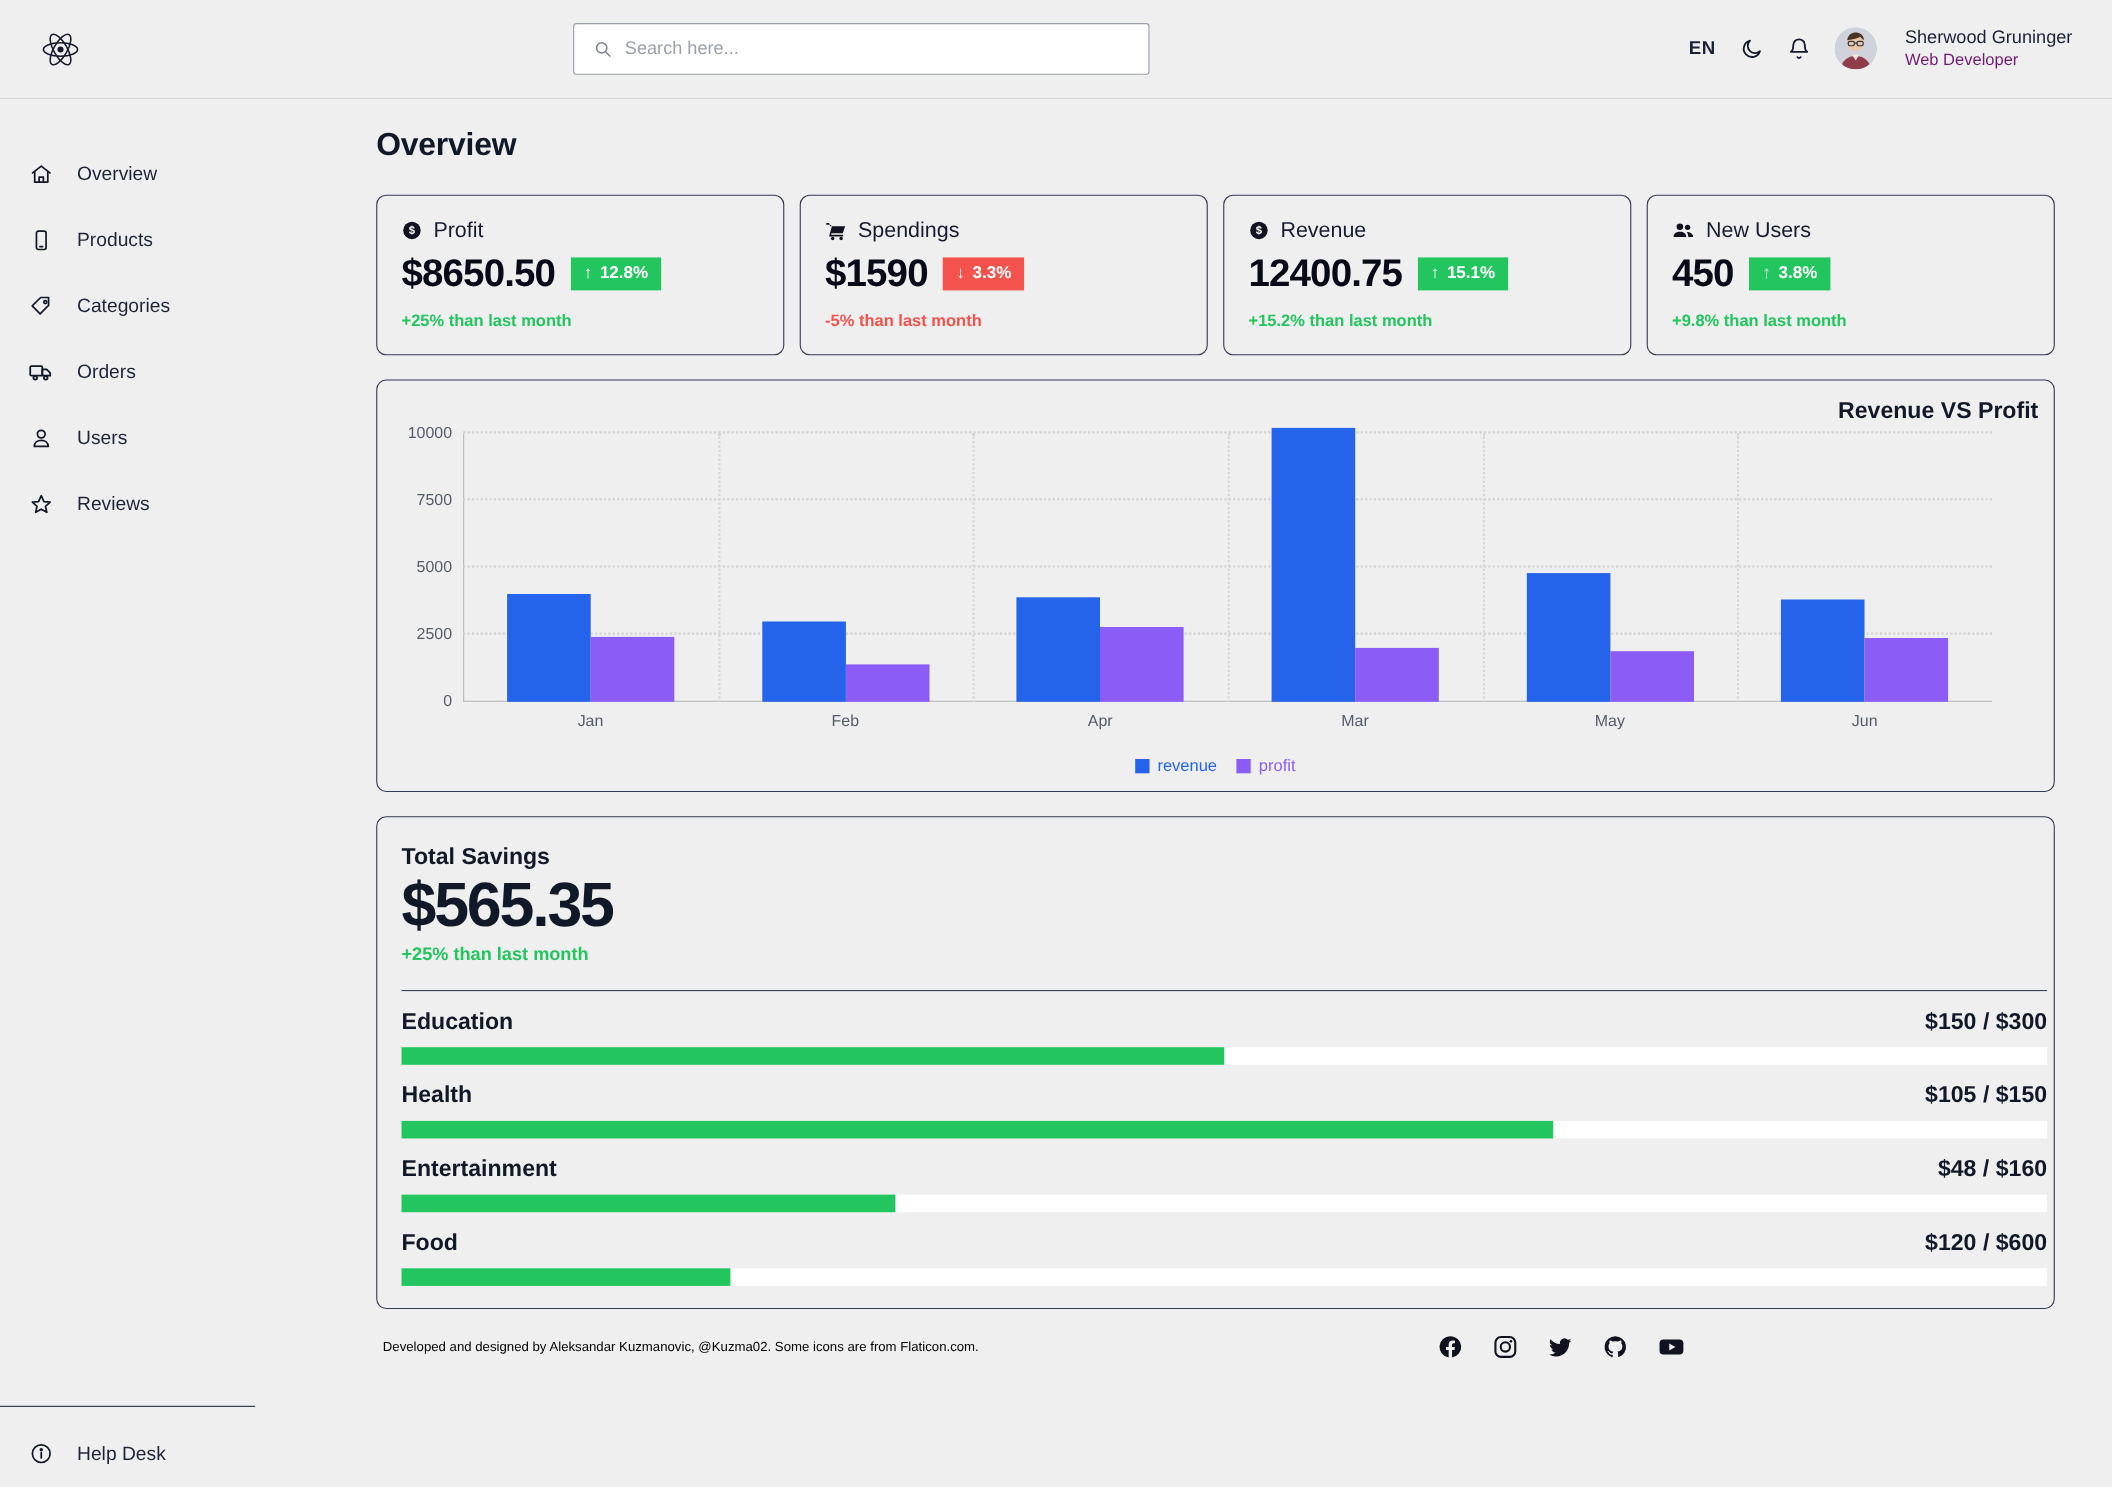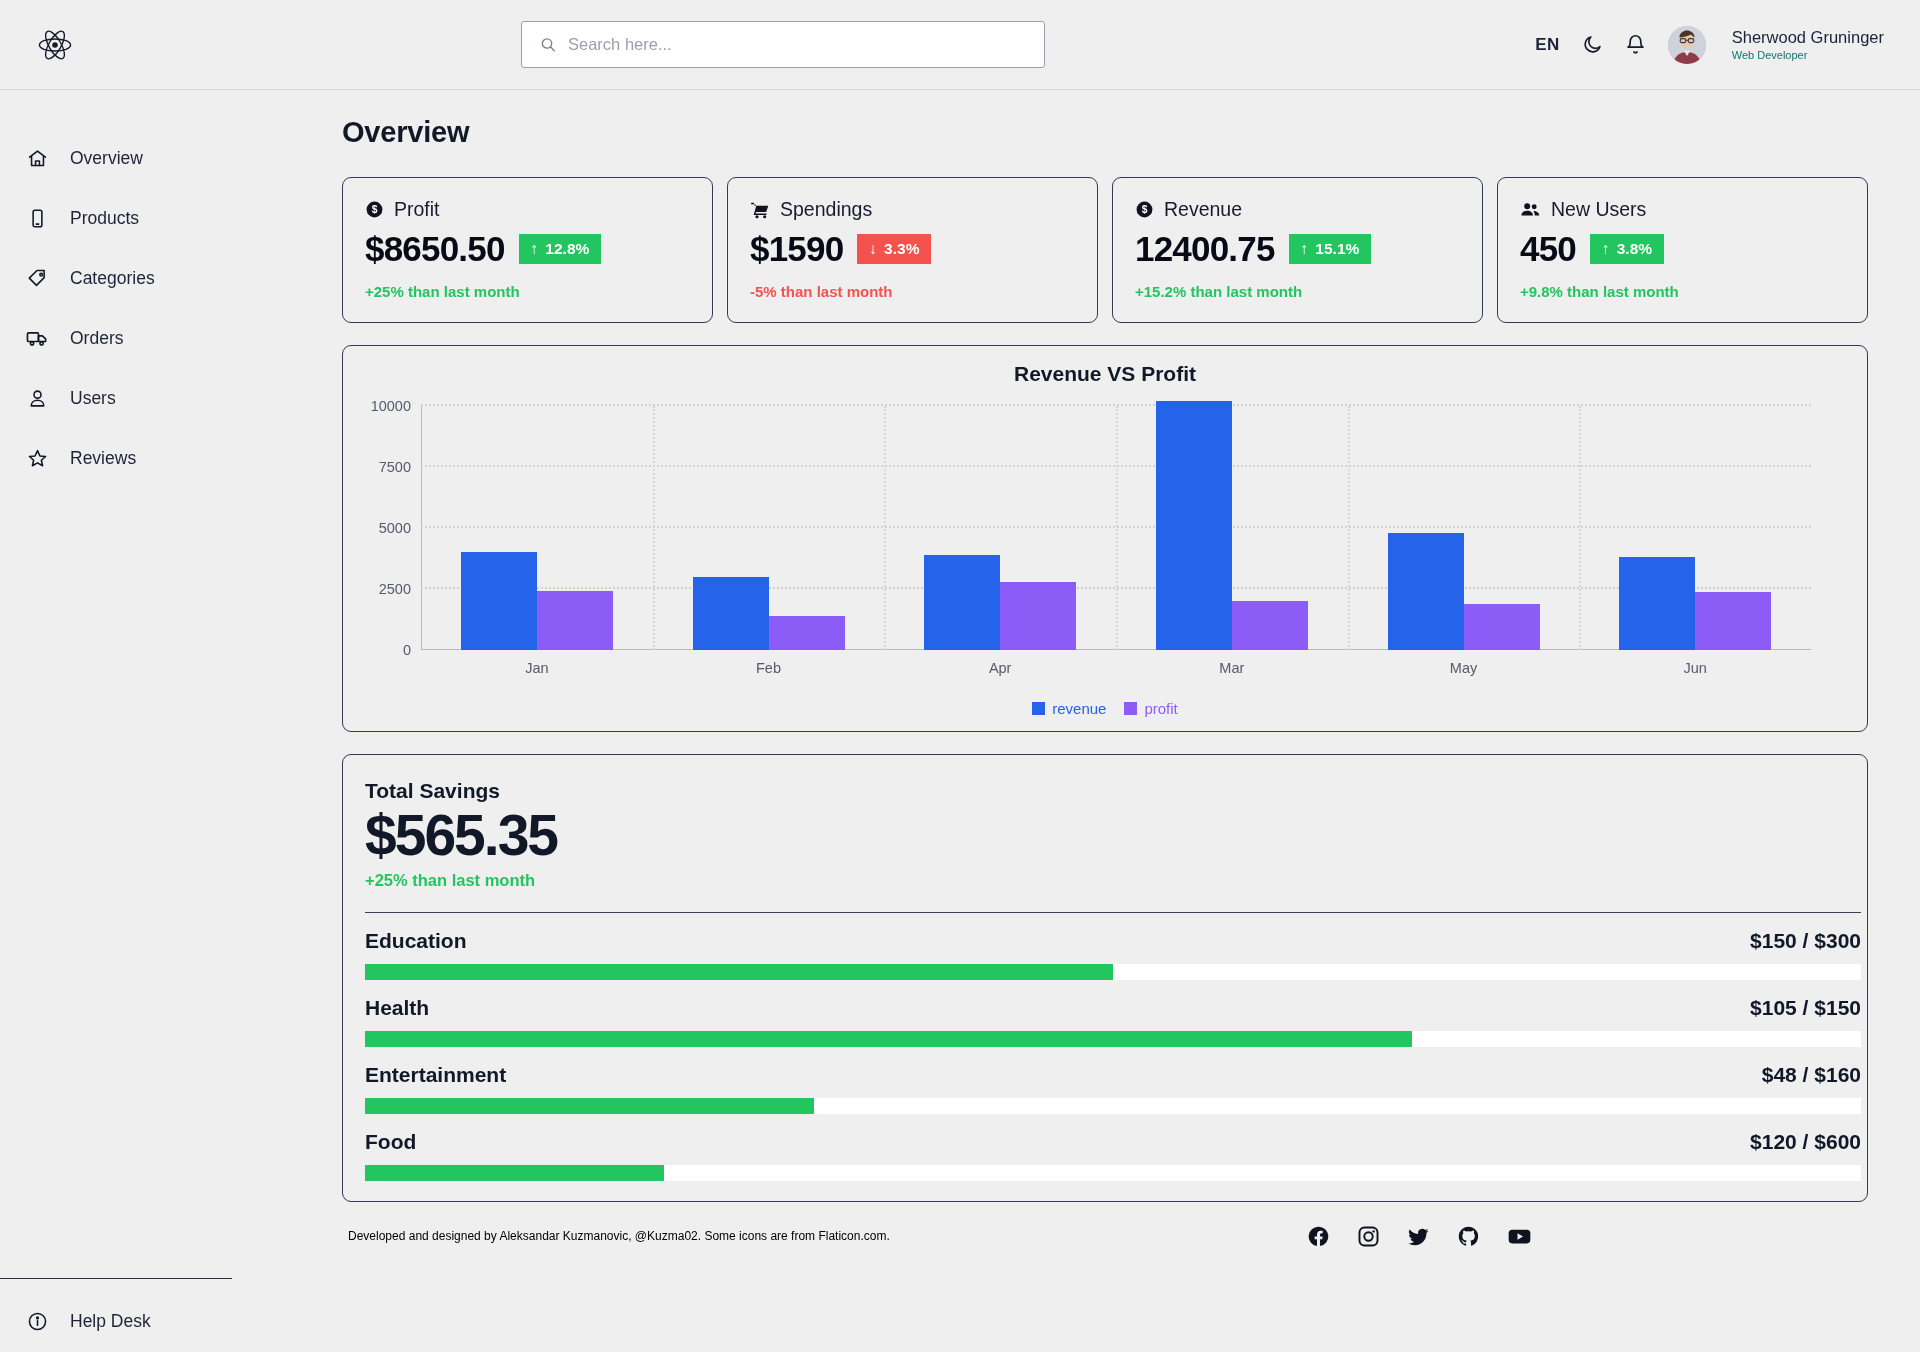--- a/index.html
+++ b/index.html
@@ -39,21 +39,21 @@
   .lang { font-size: 17px; font-weight: 600; color: #1b2138; letter-spacing: .4px; }
   .icon-btn { display: flex; align-items: center; justify-content: center; cursor: pointer; }
   .avatar {
     width: 38px; height: 38px; border-radius: 50%;
     background: linear-gradient(160deg,#c9ccd6 0%,#b2b6c2 55%,#9aa0ad 100%);
     overflow: hidden; position: relative; flex: none;
   }
   .avatar svg { position: absolute; left: 0; top: 0; }
   .user-meta { line-height: 1.28; margin-left: 4px; }
   .user-name { font-size: 16.5px; color: #1b2138; }
-  .user-role { font-size: 11px; color: #0f766e; }
+  .user-role { font-size: 15px; color: #701a75; }
 
   
   .body-wrap { display: flex; height: calc(1352px - 91px); }
   .sidebar {
     width: 290px; flex: none; padding-top: 38px;
     display: flex; flex-direction: column;
   }
   .nav-item {
     display: flex; align-items: center; gap: 22px;
     padding: 0 0 0 26px; height: 60px;
@@ -87,21 +87,21 @@
   .card-note { margin-top: 14px; font-size: 15px; font-weight: bold; }
   .card-note.pos { color: #22c55e; }
   .card-note.neg { color: #f4524d; }
 
   
   .panel {
     margin-top: 22px; border: 1px solid #343a52; border-radius: 9px;
     background: #efefef;
   }
   .chart-panel { padding: 16px 14px 14px 14px; }
-  .chart-title { text-align: center; font-size: 21px; font-weight: bold; margin-bottom: 12px; }
+  .chart-title { text-align: right; font-size: 21px; font-weight: bold; margin-bottom: 0; }
   .chart-area { position: relative; height: 290px; padding: 0 0 0 0; }
   .plot {
     position: absolute; left: 64px; right: 42px; top: 8px; bottom: 38px;
   }
   .gridline { position: absolute; left: 0; right: 0; border-top: 2px dotted #d2d2d2; }
   .gridline.base { border-top: 1px solid #b9b9b9; }
   .vgrid { position: absolute; top: 0; bottom: 0; border-left: 2px dotted #d6d6d6; }
   .ylabel {
     position: absolute; right: calc(100% + 10px); transform: translateY(-50%);
     font-size: 14.5px; color: #555b6b; white-space: nowrap;

